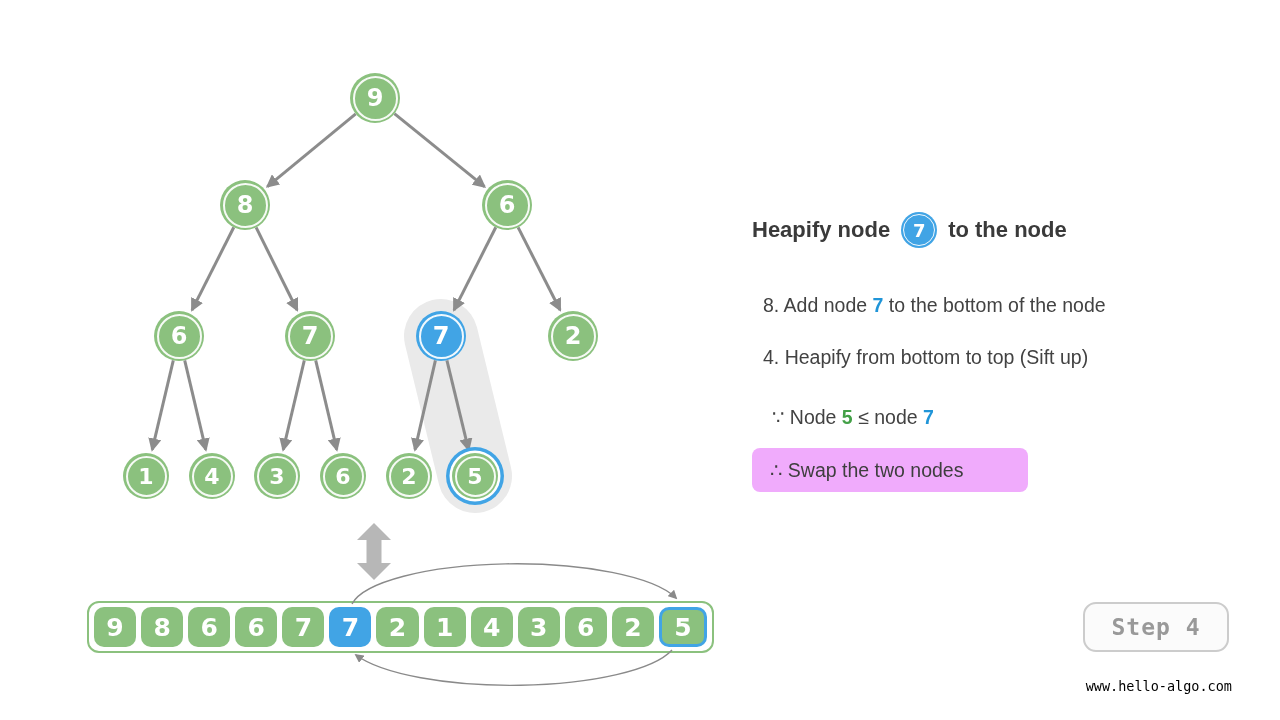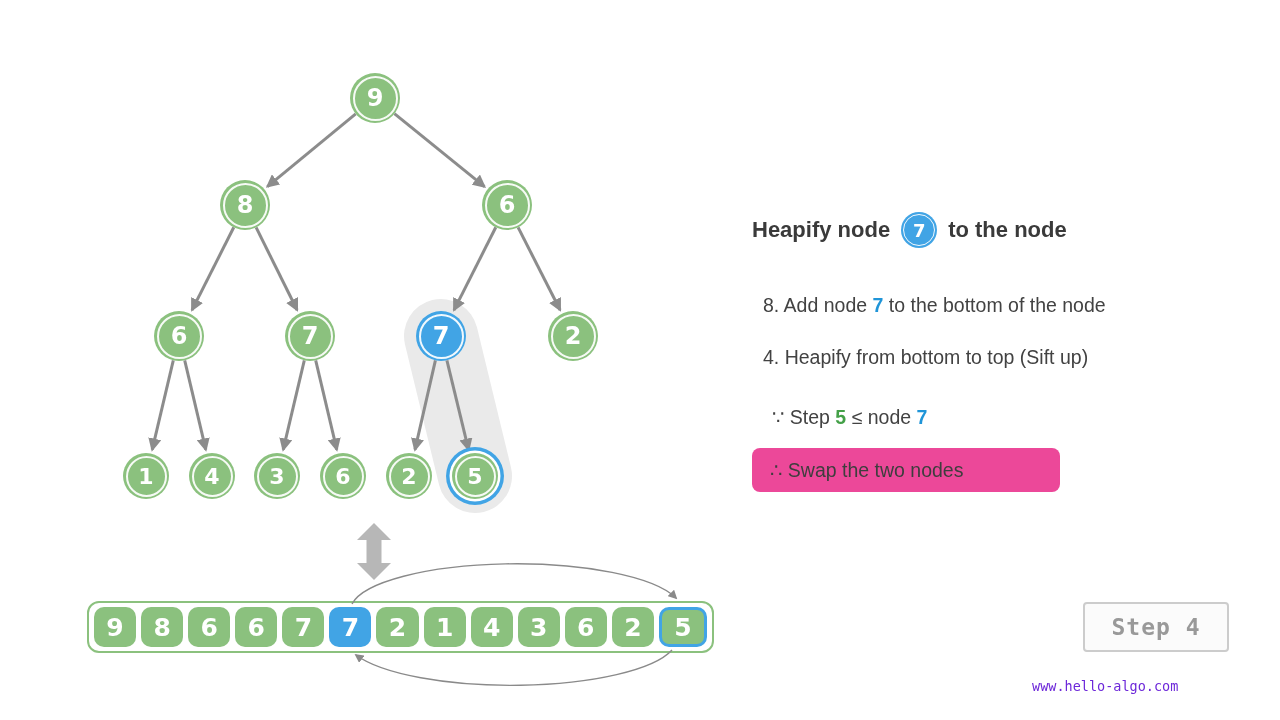--- a/index.html
+++ b/index.html
@@ -51,36 +51,36 @@
   }
   .inline-node::after{
     content:"";position:absolute;inset:2px;border:1.5px solid rgba(255,255,255,.92);border-radius:50%;
   }
   .list-line{
     position:absolute;left:763px;font-size:19.5px;color:#424242;z-index:2;white-space:nowrap;
   }
   .t-blue{color:#2095D8;font-weight:bold;}
   .t-green{color:#43A047;font-weight:bold;}
   .therefore-box{
-    position:absolute;left:752px;top:448px;width:308px;height:44px;z-index:2;
-    background:#ec4899;border-radius:8px;display:flex;align-items:center;
+    position:absolute;left:752px;top:448px;width:276px;height:44px;z-index:2;
+    background:#f0abfc;border-radius:8px;display:flex;align-items:center;
     padding-left:18px;box-sizing:border-box;font-size:19.5px;color:#3e3e3e;white-space:nowrap;
   }
 
   
   .step-badge{
     position:absolute;left:1083px;top:602px;width:146px;height:50px;z-index:2;
-    box-sizing:border-box;border:2px solid #cccccc;border-radius:4px;background:#fbfbfb;
+    box-sizing:border-box;border:2px solid #cccccc;border-radius:13px;background:#fbfbfb;
     display:flex;align-items:center;justify-content:center;
     font-family:"DejaVu Sans Mono",monospace;font-size:23px;font-weight:bold;color:#999999;
     letter-spacing:1px;
   }
   .watermark{
-    position:absolute;left:1032px;top:678px;width:200px;text-align:left;z-index:2;
-    font-family:"DejaVu Sans Mono",monospace;font-size:13.5px;color:#6d28d9;
+    position:absolute;left:1032px;top:678px;width:200px;text-align:right;z-index:2;
+    font-family:"DejaVu Sans Mono",monospace;font-size:13.5px;color:#000000;
   }
 </style>
 </head>
 <body>
 
 <div class="stage">
 
   <svg id="base-svg" class="layer" width="1280" height="720" viewBox="0 0 1280 720">
     <defs>
       <marker id="arrow" viewBox="0 0 10 10" refX="8.5" refY="5" markerWidth="4.4" markerHeight="4.4" orient="auto">
@@ -208,21 +208,21 @@
 
   <div class="list-line" style="top:294px">
     <span>8. Add node </span><span class="t-blue">7</span><span> to the bottom of the node</span>
   </div>
 
   <div class="list-line" style="top:346px">
     <span>4. Heapify from bottom to top (Sift up)</span>
   </div>
 
   <div class="list-line" style="left:772px;top:406px">
-    <span>∵ Step </span><span class="t-green">5</span><span> ≤ node </span><span class="t-blue">7</span>
+    <span>∵ Node </span><span class="t-green">5</span><span> ≤ node </span><span class="t-blue">7</span>
   </div>
 
   <div class="therefore-box">
     <span>∴ Swap the two nodes</span>
   </div>
 
   <div class="step-badge">
     <span>Step 4</span>
   </div>
   <div class="watermark">

